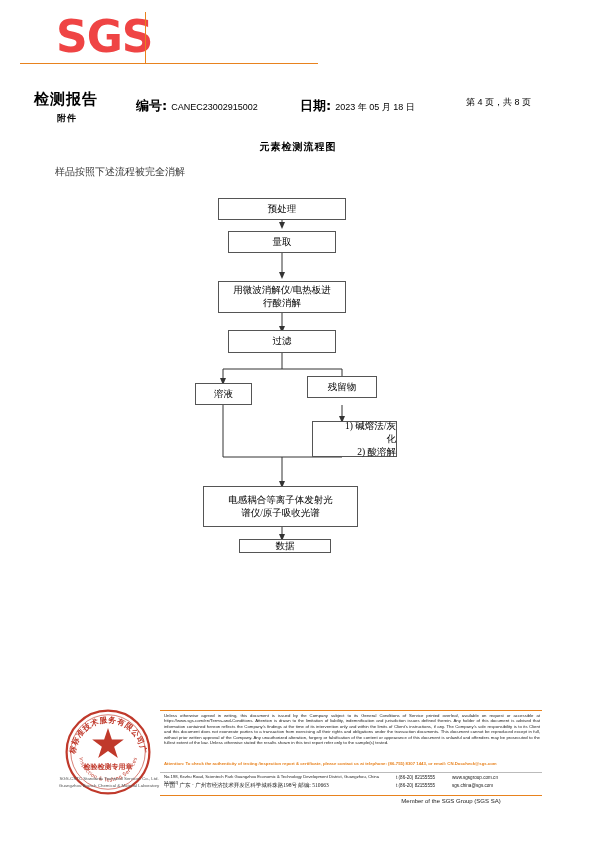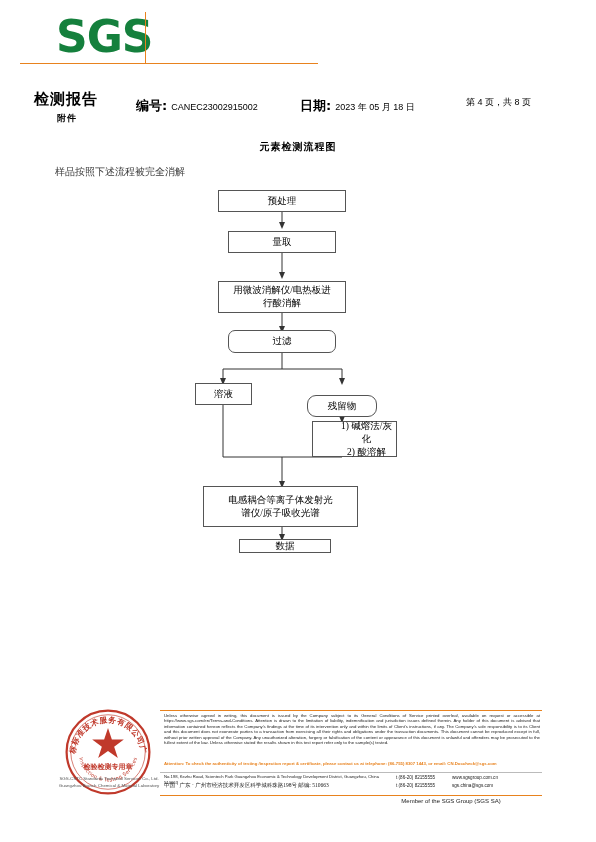--- a/index.html
+++ b/index.html
@@ -22,21 +22,21 @@
     left: 56px;
     top: 14px;
     width: 115px;
     height: 50px;
   }
   #sgs-wordmark {
     font-family: "DejaVu Sans", sans-serif;
     font-weight: bold;
     font-size: 44px;
     letter-spacing: -1px;
-    color: #15803d;
+    color: #ef4444;
     line-height: 46px;
   }
   #logo-vrule {
     position: absolute;
     left: 145px;
     top: 12px;
     width: 1px;
     height: 52px;
     background: #e8821e;
   }
@@ -139,21 +139,21 @@
     display: flex;
     align-items: center;
     justify-content: center;
     text-align: center;
     font-size: 9.5px;
     line-height: 13px;
     color: #000;
   }
   .fbox.left-align {
     justify-content: flex-start;
-    text-align: center;
+    text-align: right;
     padding-left: 24px;
   }
 
   
   #footer-rule-top {
     position: absolute;
     left: 160px;
     top: 710px;
     width: 382px;
     height: 1px;
@@ -305,32 +305,32 @@
     <line x1="342" y1="405" x2="342" y2="420" stroke="#333" stroke-width="1" marker-end="url(#arrow)"></line>
 
     <line x1="223" y1="405" x2="223" y2="457" stroke="#333" stroke-width="1"></line>
     <line x1="223" y1="457" x2="342" y2="457" stroke="#333" stroke-width="1"></line>
 
     <line x1="282" y1="457" x2="282" y2="485" stroke="#333" stroke-width="1" marker-end="url(#arrow)"></line>
 
     <line x1="282" y1="522" x2="282" y2="538" stroke="#333" stroke-width="1" marker-end="url(#arrow)"></line>
   </svg>
 
-  <div class="fbox" style="left:218px; top:190px; width:128px; height:22px;">预处理</div>
+  <div class="fbox" style="left:218px; top:198px; width:128px; height:22px;">预处理</div>
 
   <div class="fbox" style="left:218px; top:281px; width:128px; height:32px; white-space:pre-line;">用微波消解仪/电热板进
 行酸消解</div>
 
   <div class="fbox" style="left:228px; top:231px; width:108px; height:22px;">量取</div>
 
-  <div class="fbox" style="left:228px; top:330px; width:108px; height:23px;border-radius:7px;">过滤</div>
+  <div class="fbox" style="left:228px; top:330px; width:108px; height:23px;">过滤</div>
 
   <div class="fbox" style="left:195px; top:383px; width:57px; height:22px;">溶液</div>
 
-  <div class="fbox" style="left:307px; top:395px; width:70px; height:22px;border-radius:9px;">残留物</div>
+  <div class="fbox" style="left:307px; top:376px; width:70px; height:22px;">残留物</div>
 
   <div class="fbox left-align" style="left:312px; top:421px; width:85px; height:36px; white-space:pre-line;">1) 碱熔法/灰化
 2) 酸溶解</div>
 
   <div class="fbox" style="left:203px; top:486px; width:155px; height:41px; white-space:pre-line;">电感耦合等离子体发射光
 谱仪/原子吸收光谱</div>
 
   <div class="fbox" style="left:239px; top:539px; width:92px; height:14px;">数据</div>
 </div>
 

